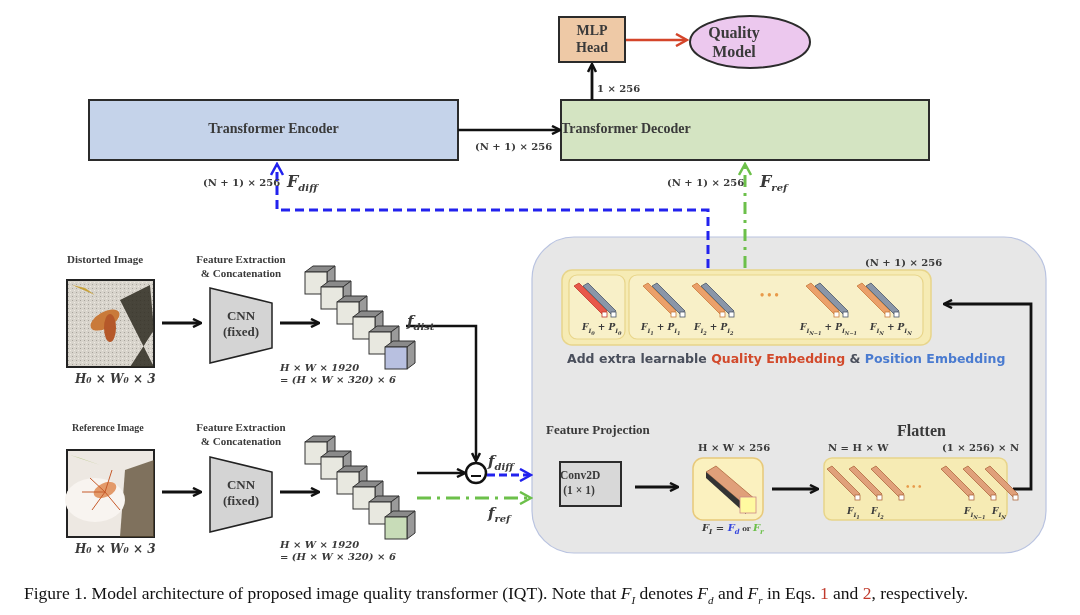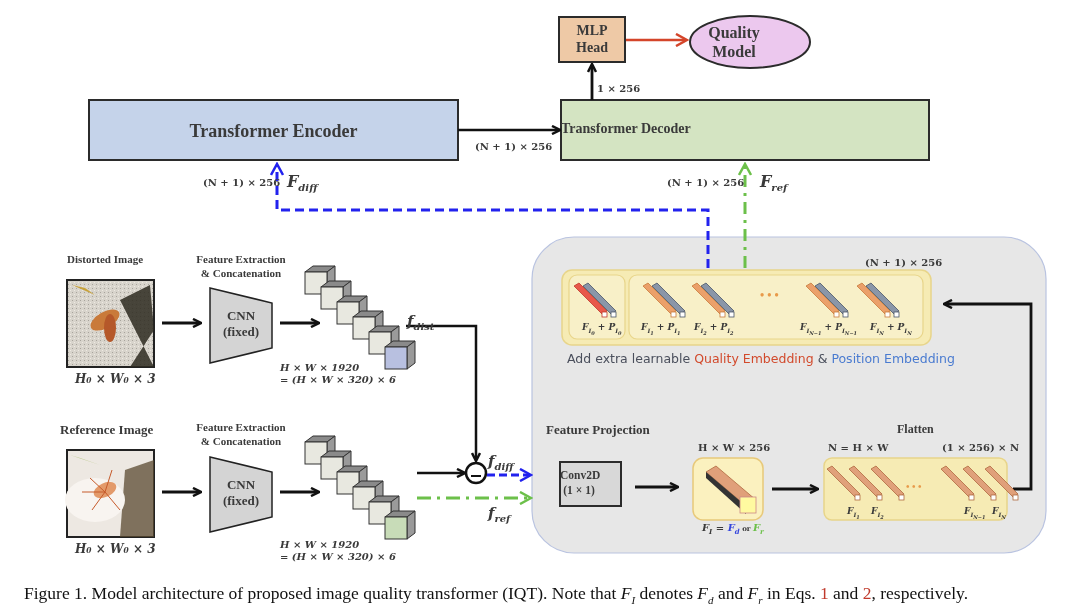--- a/index.html
+++ b/index.html
@@ -5,21 +5,21 @@
   html, body { margin:0; padding:0; background:#ffffff; }
   body { width:1080px; height:615px; position:relative; overflow:hidden;
          font-family:"Liberation Serif", "DejaVu Serif", serif; color:#333; }
   svg { position:absolute; left:0; top:0; }
   .lbl { position:absolute; font-family:Liberation Serif, serif; font-weight:bold; color:#3a3a3a; white-space:nowrap; }
   .math { font-family:"DejaVu Serif", serif; font-weight:bold; font-style:italic; }
   .dim { font-size:10px; }
   .caption { position:absolute; left:24px; top:583px; font-size:17.5px; color:#111; font-family:"Liberation Serif", serif; white-space:nowrap; }
   .caption .ref { color:#c0392b; }
   .caption i { font-family:"Liberation Serif", serif; }
-  .embed-note { position:absolute; left:567px; top:351px; font-family:"DejaVu Sans", sans-serif; font-weight:normal; font-size:12.5px; color:#4a4f5c; white-space:nowrap; }
+  .embed-note { position:absolute; left:567px; top:351px; font-family:"DejaVu Sans", sans-serif; font-weight:bold; font-size:12.5px; color:#4a4f5c; white-space:nowrap; }
   .q { color:#d24a2c; }
   .p { color:#4a7bd0; }
 </style>
 </head>
 <body>
 
 <svg width="1080" height="615">
   <defs>
     <marker id="arrBlack" markerWidth="10" markerHeight="10" refX="8" refY="5" orient="auto" markerUnits="userSpaceOnUse">
       <path d="M1,1 L9,5 L1,9" fill="none" stroke="#111" stroke-width="2.5"></path>
@@ -250,31 +250,31 @@
 <div class="lbl" style="left:572px;top:22px;font-size:14px;text-align:center;width:40px;line-height:17px;">
   <div>MLP</div>
   <div>Head</div>
 </div>
 <div class="lbl" style="left:694px;top:23px;font-size:16px;text-align:center;width:80px;line-height:19px;">
   <div>Quality</div>
   <div>Model</div>
 </div>
 <div class="lbl math dim" style="left:597px;top:83px;font-style:normal;">1 × 256</div>
 
-<div class="lbl" style="left:89px;top:121px;width:369px;text-align:center;font-size:18px;">Transformer  Encoder</div>
+<div class="lbl" style="left:89px;top:121px;width:369px;text-align:center;font-size:14px;">Transformer  Encoder</div>
 <div class="lbl" style="left:561px;top:121px;width:368px;text-align:left;font-size:14px;">Transformer  Decoder</div>
 
 <div class="lbl math dim" style="left:475px;top:141px;font-style:normal;">(N + 1) × 256</div>
 <div class="lbl math dim" style="left:203px;top:177px;font-style:normal;">(N + 1) × 256</div>
 <div class="lbl math" style="left:287px;top:172px;font-size:16px;"><span>F</span><sub style="font-size:10px">diff</sub></div>
 <div class="lbl math dim" style="left:667px;top:177px;font-style:normal;">(N + 1) × 256</div>
 <div class="lbl math" style="left:760px;top:172px;font-size:16px;"><span>F</span><sub style="font-size:10px">ref</sub></div>
 
 <div class="lbl" style="left:67px;top:253px;font-size:11px;">Distorted Image</div>
-<div class="lbl" style="left:60px;top:422px;font-size:13px;">Reference Image</div>
+<div class="lbl" style="left:72px;top:422px;font-size:10px;">Reference Image</div>
 <div class="lbl" style="left:191px;top:252px;font-size:11px;text-align:center;width:100px;line-height:14px;">
   <div>Feature Extraction</div>
     <div>&amp; Concatenation</div>
 </div>
 <div class="lbl" style="left:191px;top:420px;font-size:11px;text-align:center;width:100px;line-height:14px;">
   <div>Feature Extraction</div>
     <div>&amp; Concatenation</div>
 </div>
 <div class="lbl" style="left:215px;top:308px;font-size:13px;text-align:center;width:52px;line-height:16px;">
   <div>CNN</div>
@@ -314,21 +314,21 @@
 <div class="lbl" style="left:760px;top:288px;font-size:12px;color:#e89a4a;">• • •</div>
 
 <div class="lbl" style="left:546px;top:422px;font-size:13px;">Feature Projection</div>
 <div class="lbl" style="left:560px;top:468px;width:38px;font-size:11.5px;text-align:center;line-height:15px;">
   <div>Conv2D</div>
     <div>(1 × 1)</div>
 </div>
 <div class="lbl math dim" style="left:698px;top:442px;font-style:normal;">H × W × 256</div>
 <div class="lbl math" style="left:702px;top:522px;font-size:10px;"><span>F</span><sub style="font-size:7px">I</sub><span> = </span><span style="color:#3344dd">F</span><sub style="font-size:7px;color:#3344dd">d</sub><span style="font-size:7px;font-style:normal"> or </span><span style="color:#6cc04a">F</span><sub style="font-size:7px;color:#6cc04a">r</sub></div>
 
-<div class="lbl" style="left:897px;top:422px;font-size:12px;">Flatten</div>
+<div class="lbl" style="left:897px;top:422px;font-size:16px;">Flatten</div>
 <div class="lbl math dim" style="left:828px;top:442px;font-style:normal;">N = H × W</div>
 <div class="lbl math dim" style="left:942px;top:442px;font-style:normal;">(1 × 256) × N</div>
 <div class="lbl" style="left:906px;top:481px;font-size:10px;color:#e89a4a;">• • •</div>
 <div id="flatLabels">
     <div class="lbl math" style="left: 847px; top: 506px; font-size: 9px;">F<sub style="font-size:6px">I<sub>1</sub></sub></div>
     <div class="lbl math" style="left: 871px; top: 506px; font-size: 9px;">F<sub style="font-size:6px">I<sub>2</sub></sub></div>
     <div class="lbl math" style="left: 964px; top: 506px; font-size: 9px;">F<sub style="font-size:6px">I<sub>N−1</sub></sub></div>
     <div class="lbl math" style="left: 992px; top: 506px; font-size: 9px;">F<sub style="font-size:6px">I<sub>N</sub></sub></div>
   </div>
 

